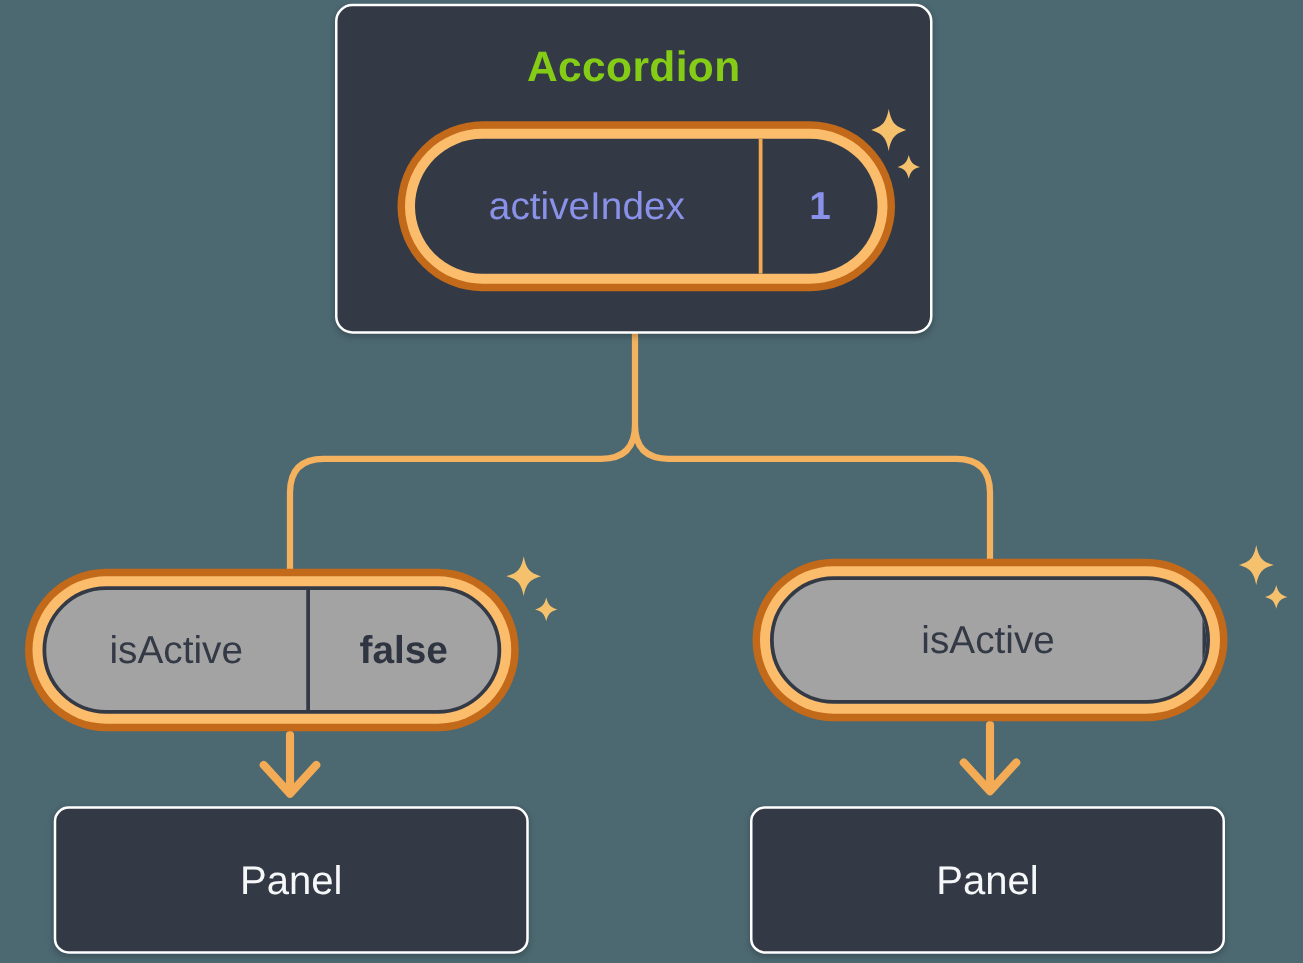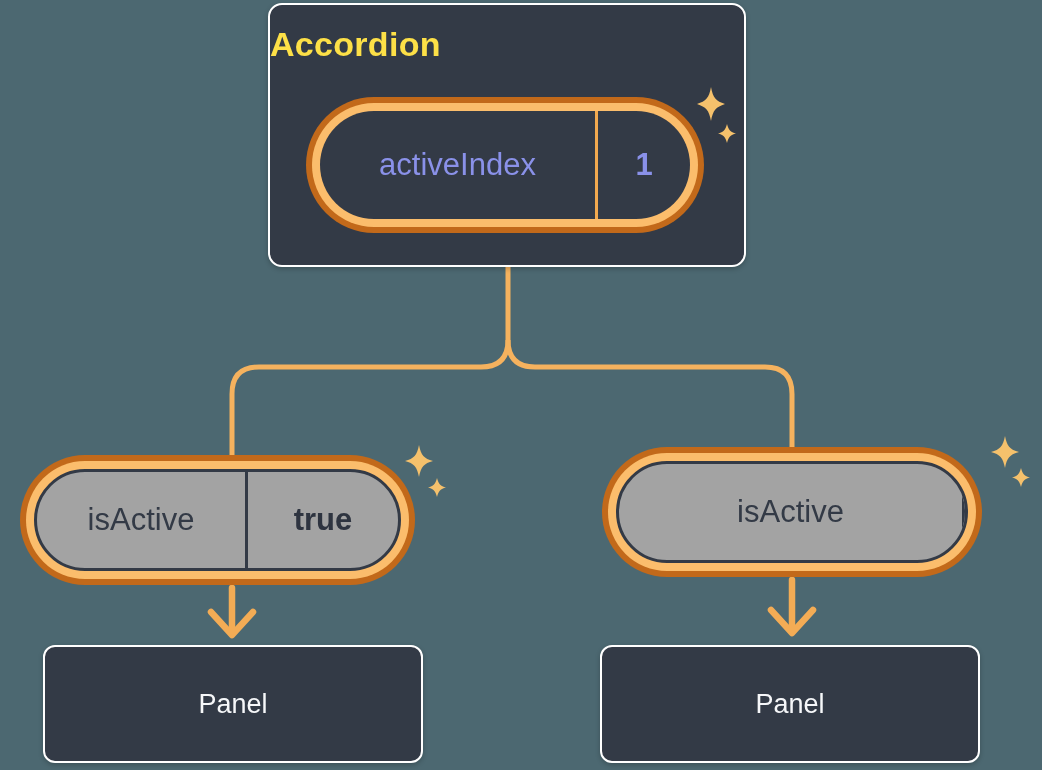--- a/index.html
+++ b/index.html
@@ -10,22 +10,22 @@
   svg.layer{position:absolute;left:0;top:0;pointer-events:none;}
 
   
   .node{
     position:absolute;background:#333A46;border:2px solid #FFFFFF;
     border-radius:14px;box-sizing:border-box;
     box-shadow:0 2px 5px rgba(0,0,0,0.22);
     color:#F6F7F9;
   }
   .node-title{
-    text-align:left;font-size:34px;font-weight:600;letter-spacing:.3px;
-    margin-top:20px;color:#fde047;
+    text-align:center;font-size:34px;font-weight:600;letter-spacing:.3px;
+    margin-top:30px;color:#84cc16;
   }
 
   
   .pill-ring{position:absolute;border-radius:999px;background:#C2691A;padding:6px;box-sizing:border-box;}
   .pill-gold{height:100%;border-radius:999px;background:#FBBD6C;padding:8px;box-sizing:border-box;}
   .pill-core{
     height:100%;border-radius:999px;display:flex;align-items:stretch;
     overflow:hidden;box-sizing:border-box;
   }
   .pill-core.dark{background:#333A46;}
@@ -35,21 +35,21 @@
   .cell-grow{flex:1 1 auto;}
   .divider{flex:0 0 auto;width:3px;}
   .divider.gold{background:#F2A94F;}
   .divider.dark{background:#333A46;}
 
   .txt-purple{color:#8A91E9;font-weight:400;}
   .txt-purple-bold{color:#8A91E9;font-weight:700;}
   .txt-dark{color:#333A46;font-weight:400;}
   .txt-dark-bold{color:#2E3440;font-weight:700;}
 
-  .panel-label{font-size:27px;font-weight:500;display:flex;width:100%;height:100%;
+  .panel-label{font-size:32px;font-weight:500;display:flex;width:100%;height:100%;
     align-items:center;justify-content:center;color:#F6F7F9;}
 </style>
 </head>
 <body>
 
 <div class="canvas">
 
   <svg class="layer" width="1042" height="770">
     <g fill="none" stroke="#F5B25E" stroke-width="5">
       <path d="M 508 265 L 508 340"></path>
@@ -59,37 +59,37 @@
     <g fill="none" stroke="#F3AC55" stroke-width="6.5" stroke-linecap="round" stroke-linejoin="round">
       <path d="M 232 588 L 232 633"></path>
       <path d="M 211 612 L 232 635 L 253 612"></path>
       <path d="M 792 580 L 792 631"></path>
       <path d="M 771 610 L 792 633 L 813 610"></path>
     </g>
   </svg>
 
   <div class="node" style="left:268px;top:3px;width:478px;height:264px;">
     <div class="node-title">Accordion</div>
-    <div class="pill-ring" style="left:36px;top:92px;width:398px;height:136px;">
+    <div class="pill-ring" style="left:48px;top:92px;width:398px;height:136px;">
       <div class="pill-gold">
         <div class="pill-core dark">
           <div class="pill-cell cell-grow txt-purple">activeIndex</div>
           <div class="divider gold"></div>
           <div class="pill-cell txt-purple-bold" style="flex:0 0 92px;">1</div>
         </div>
       </div>
     </div>
   </div>
 
   <div class="pill-ring" style="left:20px;top:455px;width:395px;height:130px;">
     <div class="pill-gold">
       <div class="pill-core purple">
         <div class="pill-cell cell-grow txt-dark">isActive</div>
         <div class="divider dark"></div>
-        <div class="pill-cell txt-dark-bold" style="flex:0 0 150px;">true</div>
+        <div class="pill-cell txt-dark-bold" style="flex:0 0 150px;">false</div>
       </div>
     </div>
   </div>
 
   <div class="pill-ring" style="left:602px;top:447px;width:380px;height:130px;">
     <div class="pill-gold">
       <div class="pill-core purple">
         <div class="pill-cell cell-grow txt-dark">isActive</div>
         <div class="divider dark"></div>
       </div>

